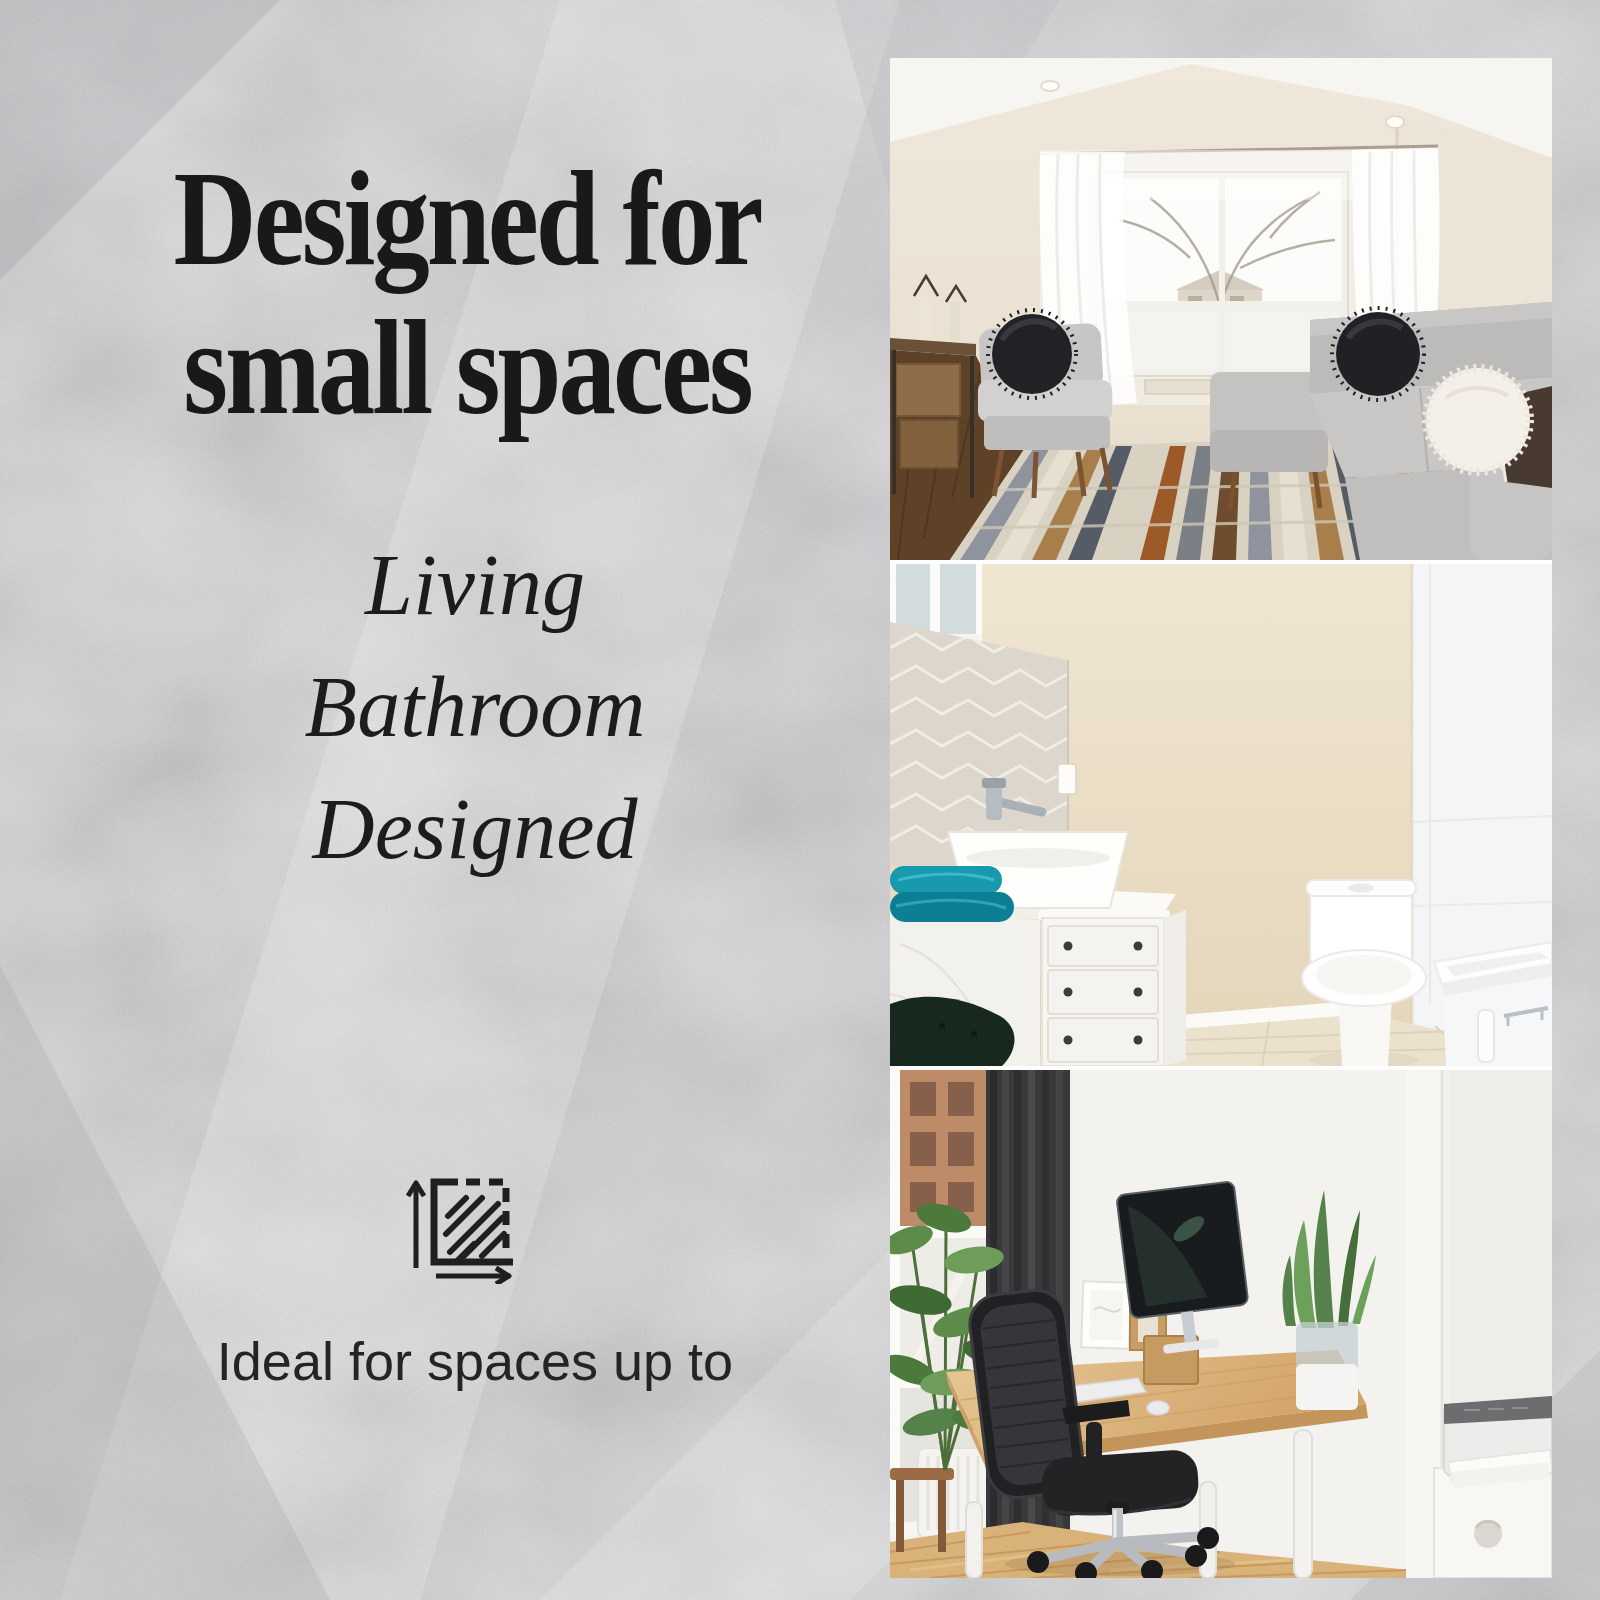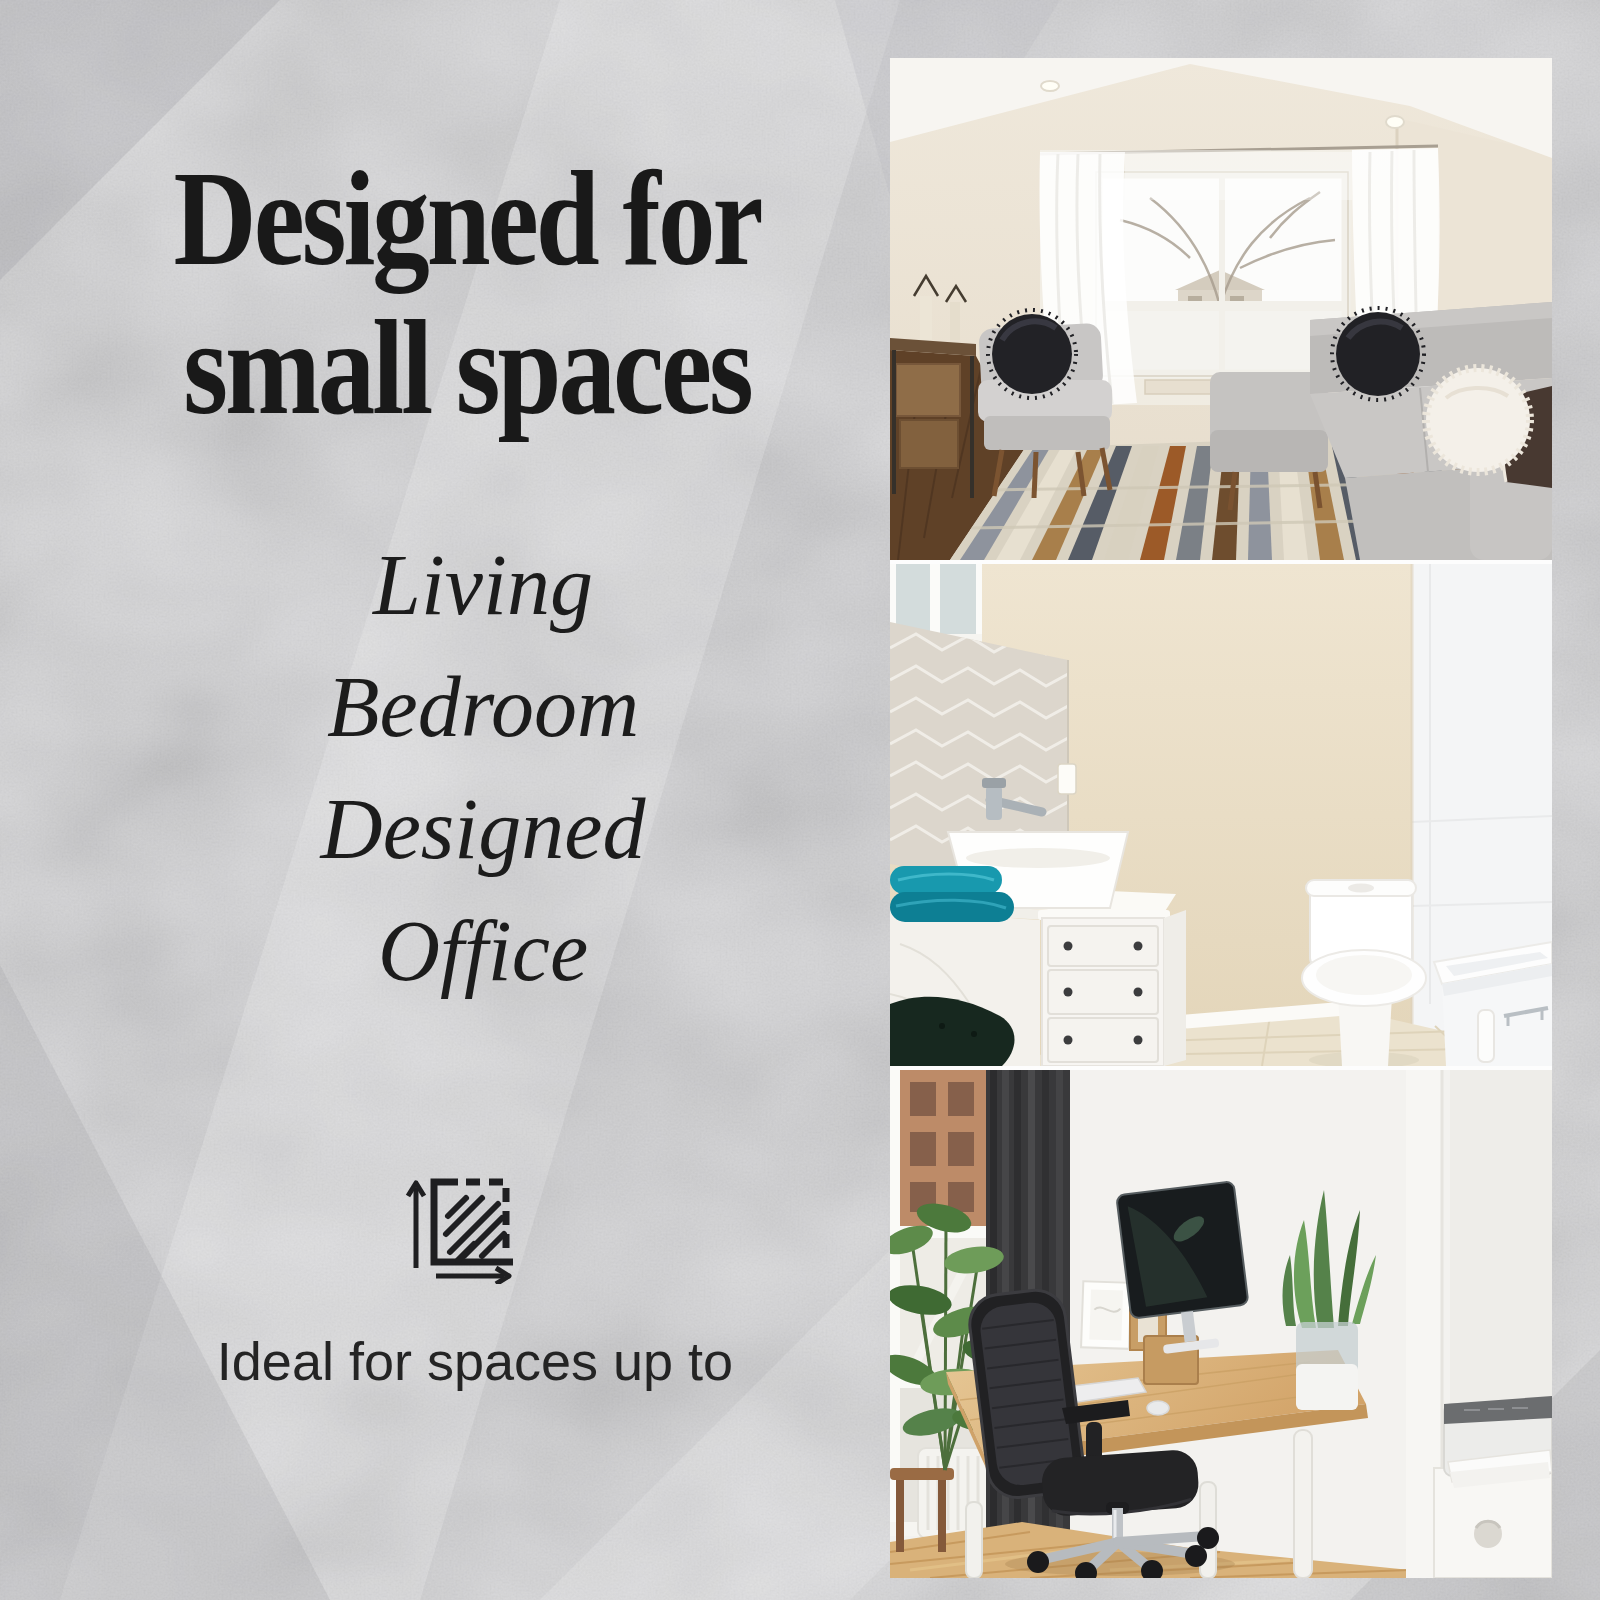--- a/index.html
+++ b/index.html
@@ -15,21 +15,21 @@
     position:absolute;top:145px;left:0;width:100%;margin:0;
     text-align:center;
     font-family:"Liberation Serif", serif;
     font-weight:600;
     font-size:115px;line-height:126px;letter-spacing:-3px;
     color:#191919;
     transform:scaleY(1.18);transform-origin:top center;
   }
   .headline span{display:block;}
   .rooms{
-    position:absolute;top:524px;left:16px;width:100%;margin:0;padding:0;
+    position:absolute;top:524px;left:8px;width:100%;margin:0;padding:0;
     list-style:none;text-align:center;
     font-family:"Liberation Serif", serif;
     font-style:italic;font-weight:400;
     font-size:86px;line-height:122px;color:#1c1c1c;
   }
   .area-icon{position:absolute;top:1164px;left:402px;width:120px;height:120px;}
   .caption{
     position:absolute;top:1318px;left:0;width:100%;margin:0;
     text-align:center;font-size:54px;line-height:86px;color:#242424;
   }
@@ -84,23 +84,22 @@
 
   <div class="left-col">
 
     <h1 class="headline">
       <span>Designed for</span>
       <span>small spaces</span>
     </h1>
 
     <ul class="rooms">
       <li>Living</li>
-      <li>Bedroom</li>
+      <li>Bathroom</li>
       <li>Designed</li>
-      <li>Office</li>
     </ul>
 
     <svg class="area-icon" viewBox="0 0 120 120" aria-hidden="true">
       <g fill="none" stroke="#1f1f21">
         <path d="M14,104 V24" stroke-width="5"></path>
         <path d="M6,32 L14,19 L22,32" stroke-width="5" stroke-linejoin="round"></path>
         <path d="M56,18 H32 V98 H111" stroke-width="7"></path>
         <path d="M64,18 H104 V90" stroke-width="7" stroke-dasharray="14 9"></path>
         <g stroke-width="6" stroke-linecap="round">
           <path d="M46,52 L64,34"></path>

